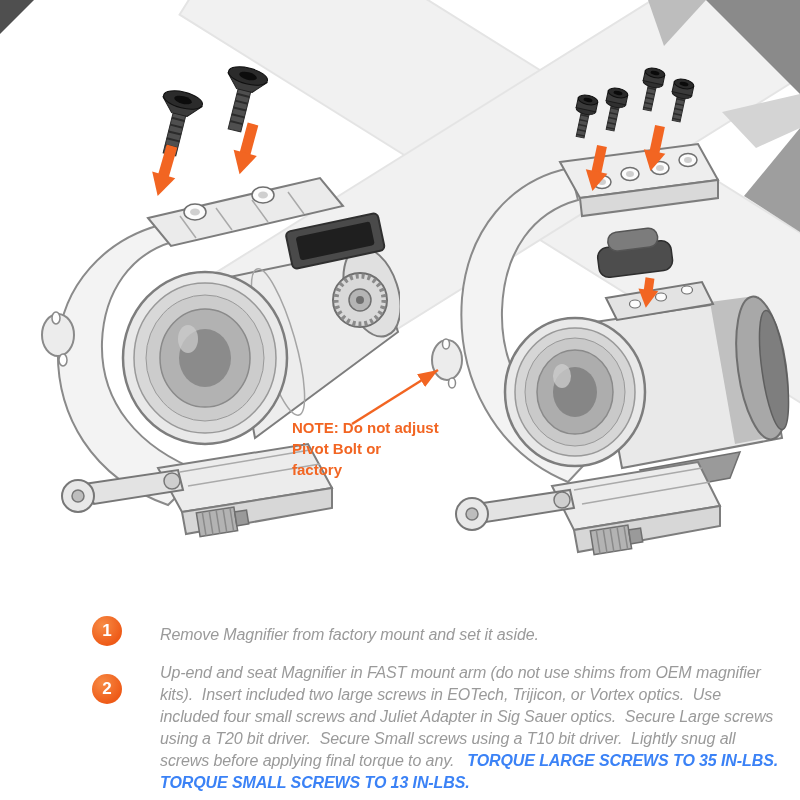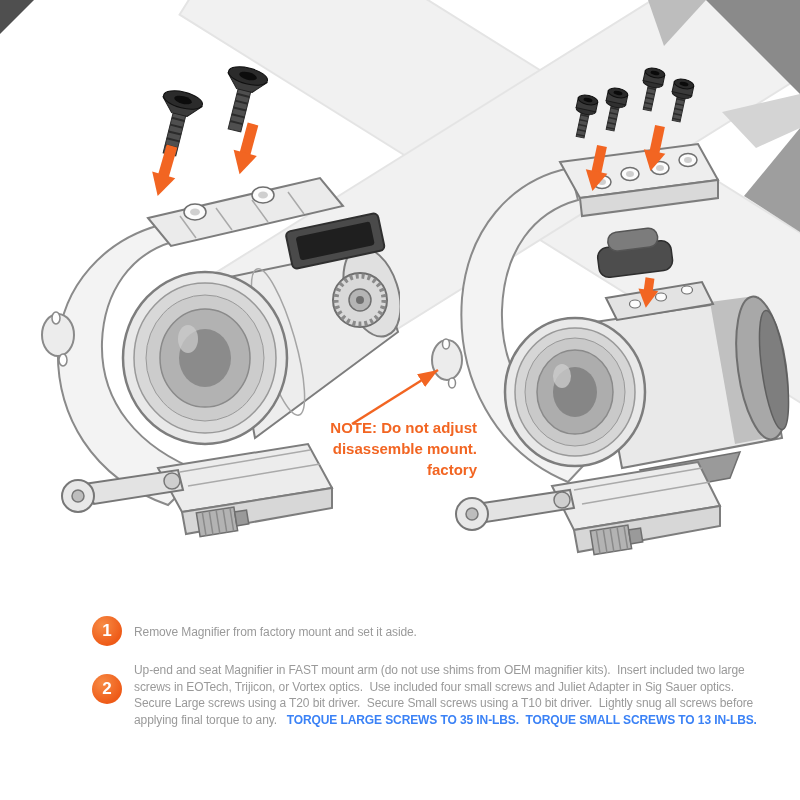--- a/index.html
+++ b/index.html
@@ -15,32 +15,32 @@
   .watermark { position: absolute; left: 0; top: 0; width: 800px; height: 800px; }
   .diagram { position: absolute; }
   .diagram svg { width: 100%; height: 100%; display: block; }
   .diagram-left  { left: 20px;  top: 40px; width: 380px; height: 560px; }
   .diagram-right { left: 410px; top: 40px; width: 380px; height: 560px; }
   .pointer-overlay { position: absolute; left: 0; top: 0; width: 800px; height: 800px; pointer-events: none; }
   .note {
     position: absolute; left: 292px; top: 417px; width: 185px;
     color: #F26522; font-weight: bold; font-size: 15px; line-height: 21px;
   }
-  .note-line { white-space: nowrap; text-align: right; }
+  .note-line { white-space: nowrap; }
   .steps { position: absolute; left: 92px; top: 616px; width: 688px; }
   .step { display: flex; align-items: flex-start; }
   .step-badge {
     flex: 0 0 30px; width: 30px; height: 30px; border-radius: 50%;
     background: radial-gradient(circle at 35% 30%, #f78b45, #ee5a17 72%);
     color: #ffffff; font-weight: bold; font-size: 17px;
     display: flex; align-items: center; justify-content: center;
   }
   .step-text {
-    margin-left: 12px; color: #9a9a9a; font-size: 12px; line-height: 1.38;
-    letter-spacing: -0.1px; white-space: pre-wrap; width: 636px;
+    margin-left: 38px; color: #9a9a9a; font-size: 16px; line-height: 1.38;
+    letter-spacing: -0.1px; white-space: pre-wrap; width: 636px; font-style: italic;
   }
   .step-1 .step-text { padding-top: 8px; }
   .step-2 { margin-top: 16px; }
   .step-2 .step-badge { margin-top: 12px; }
   .torque { font-weight: bold; color: #3b82f6; }
 </style>
 </head>
 <body>
 
 <div class="page">
@@ -251,21 +251,21 @@
       </g>
       <g transform="translate(240,238) rotate(8)">
         <rect x="-4.5" y="0" width="9" height="14" fill="#F26522"></rect>
         <polygon points="-10,12 10,12 0,30" fill="#F26522"></polygon>
       </g>
     </svg>
   </div>
 
   <div class="note">
     <div class="note-line">NOTE: Do not adjust</div>
-    <div class="note-line">disassemble mount.</div>
+    <div class="note-line">Pivot Bolt or</div>
     <div class="note-line">factory</div>
   </div>
 
   <svg class="pointer-overlay" viewBox="0 0 800 800">
     <defs>
       <marker id="ah" markerWidth="10" markerHeight="8" refX="8" refY="3" orient="auto">
         <path d="M0,0 L8,3 L0,6 Z" fill="#F26522"></path>
       </marker>
     </defs>
     <line x1="352" y1="424" x2="438" y2="370" stroke="#F26522" stroke-width="2.5" marker-end="url(#ah)"></line>

